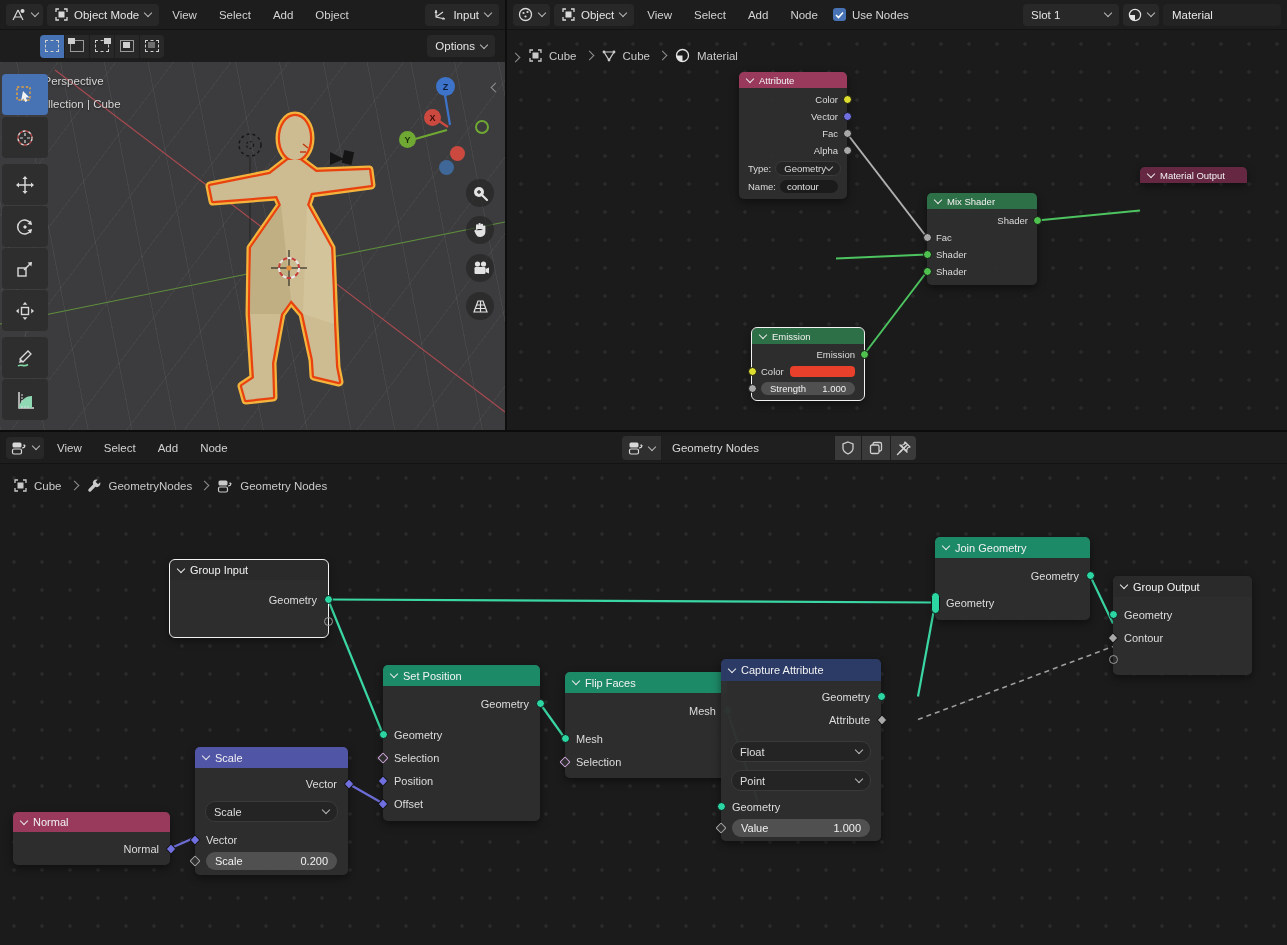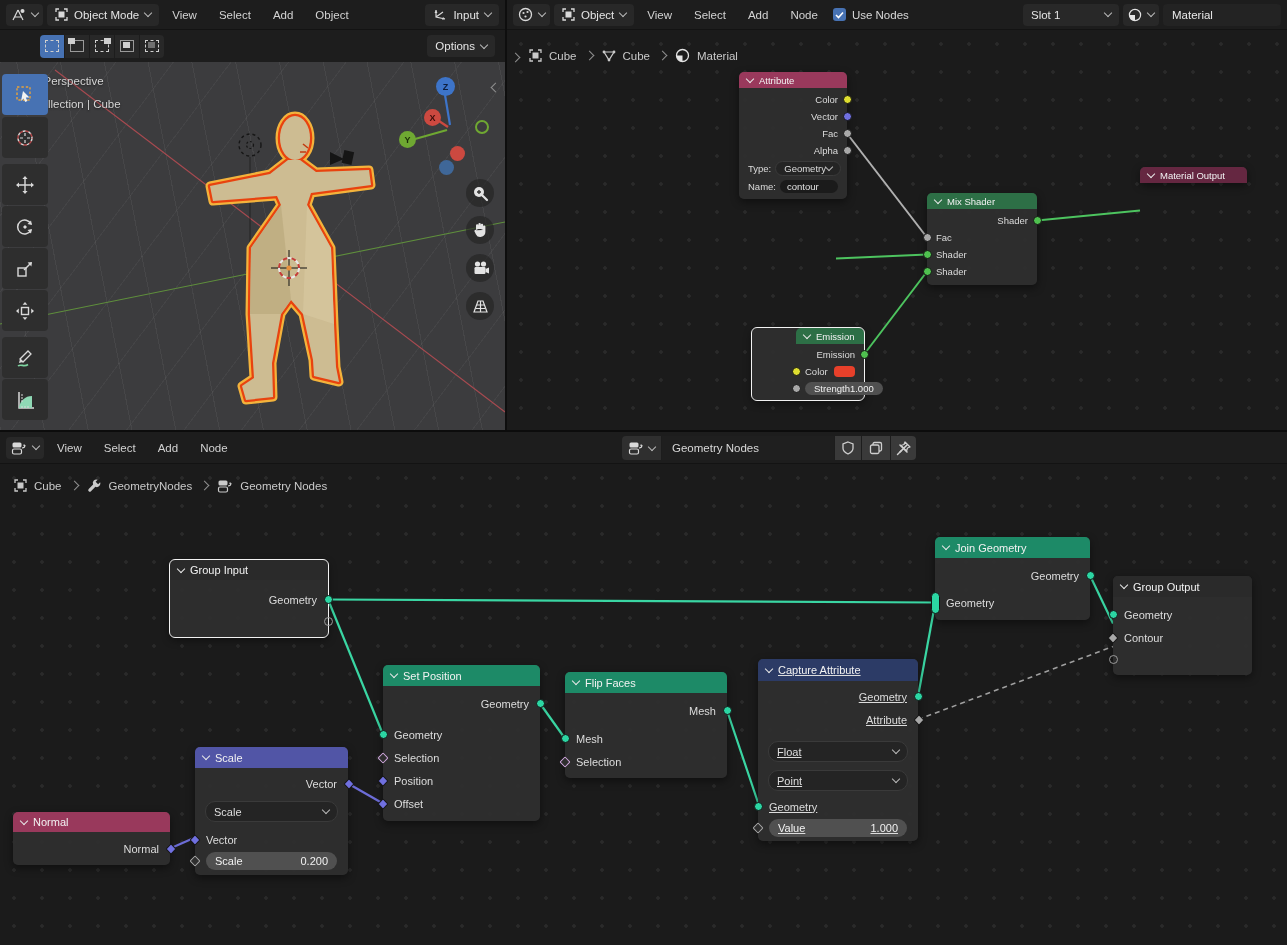--- a/index.html
+++ b/index.html
@@ -418,21 +418,21 @@
           <div class="row" style="gap:4px;height:18px;">
               <span>Name:</span>
               <span class="nmfield">
                 <span>contour</span>
               </span>
             </div>
         </div>
       </div>
 
 
-      <div class="node shd sel" style="left:245px;top:298px;width:112px;padding-left:44px;">
+      <div class="node shd sel" style="left:245px;top:298px;width:112px;">
         <div class="nh" style="background:#2d6f46;">
             <span class="chev"></span>
             <span>Emission</span>
           </div>
         <div style="padding:2px 0 4px;">
           <div class="row out">
               <span>Emission</span>
               <span class="s r" style="background:#4fc14f;"></span>
             </div>
           <div class="row" style="gap:6px;">
@@ -666,21 +666,21 @@
               <span class="s l" style="background:#2bd6a3;"></span>
               <span>Mesh</span>
             </div>
           <div class="row">
               <span class="s l d hollow" style="border:1.6px solid #d0a7dd;"></span>
               <span>Selection</span>
             </div>
         </div>
       </div>
 
-      <div class="node geo" style="left:758px;top:195px;width:160px;height:182px;text-decoration:underline;">
+      <div class="node geo" style="left:721px;top:195px;width:160px;height:182px;">
         <div class="nh" style="background:#2c3b66;height:22px;">
             <span class="chev"></span>
             <span>Capture Attribute</span>
           </div>
         <div style="padding-top:4px;">
           <div class="row out">
               <span>Geometry</span>
               <span class="s r" style="background:#2bd6a3;"></span>
             </div>
           <div class="row out">

